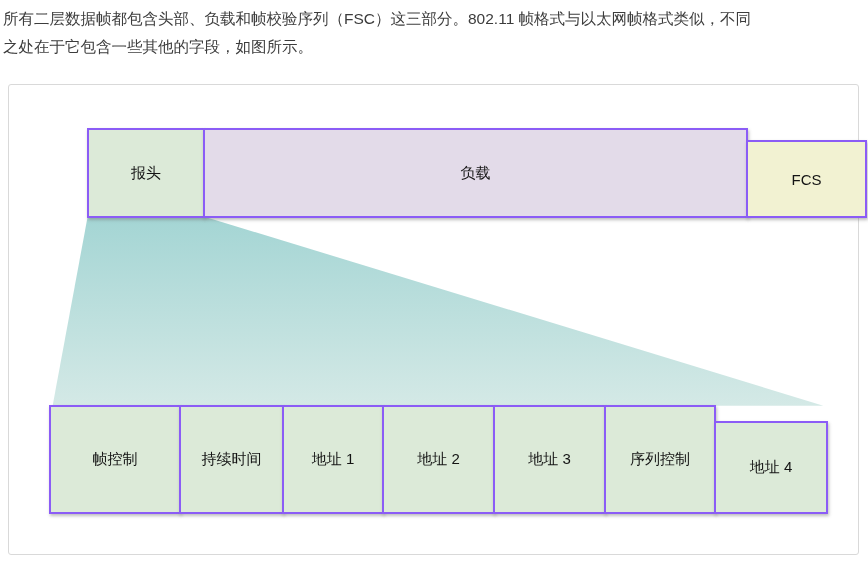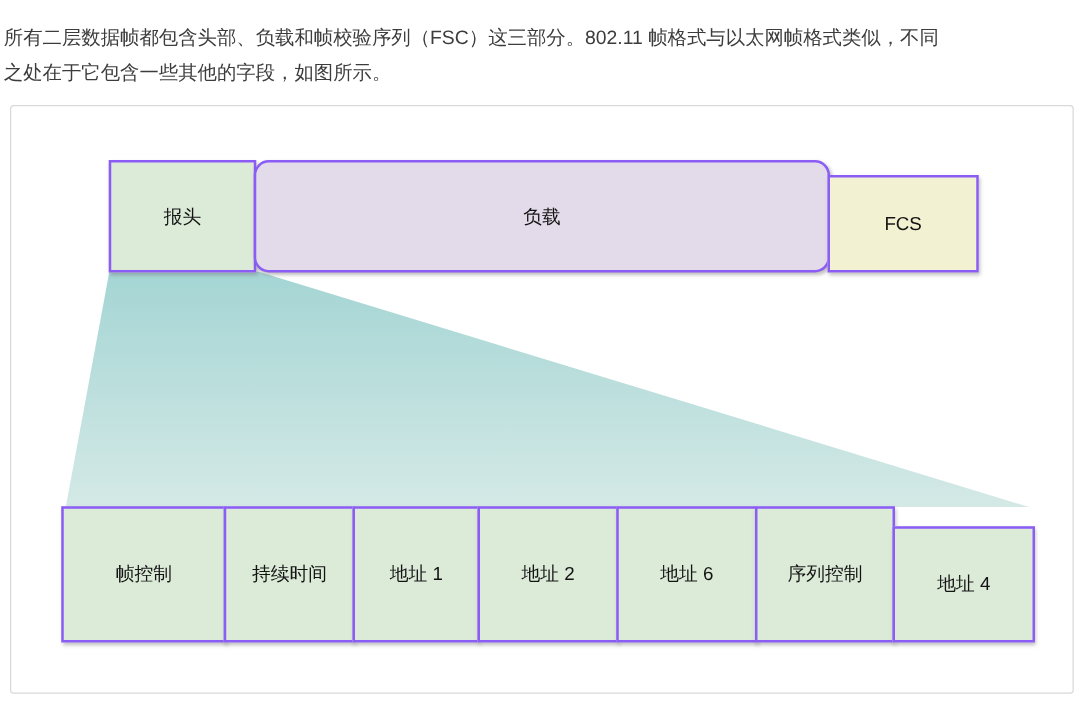--- a/index.html
+++ b/index.html
@@ -15,21 +15,20 @@
     font-family: "Liberation Sans", "DejaVu Sans", sans-serif;
   }
   .intro {
     position: absolute;
     left: 3px;
     top: 5px;
     width: 862px;
     font-size: 15.5px;
     line-height: 28px;
     color: #3c3c3c;
-    margin-top: 12px;
   }
   .panel {
     position: absolute;
     left: 8px;
     top: 84px;
     width: 851px;
     height: 471px;
     border: 1px solid #d9d9d9;
     border-radius: 3px;
     background: #ffffff;
@@ -64,21 +63,21 @@
     display: flex;
     align-items: center;
     justify-content: center;
     font-size: 15px;
     color: #141414;
     box-shadow: 1px 2px 3px rgba(110,110,110,0.45);
     white-space: nowrap;
   }
   .cell + .cell { margin-left: -2px; }
   .w-header  { width: 118px; }
-  .w-payload { width: 461px; border-radius: 12px; }
+  .w-payload { width: 545px; }
   .w-fcs     { width: 121px; }
   .bw0 { width: 132px; }
   .bw1 { width: 105px; }
   .bw2 { width: 102px; }
   .bw3 { width: 113px; }
   .bw4 { width: 113px; }
   .bw5 { width: 112px; }
   .bw6 { width: 114px; }
 </style>
 </head>
@@ -105,18 +104,18 @@
     <div class="cell w-header" style="background-color: rgb(220, 234, 216);">报头</div>
     <div class="cell w-payload" style="background-color: rgb(227, 219, 233);">负载</div>
     <div class="cell w-fcs" style="background-color: rgb(242, 242, 210); margin-top: 12px;">FCS</div>
   </div>
 
   <div class="row bottom-row">
     <div class="cell bw0" style="background-color: rgb(220, 234, 216);">帧控制</div>
     <div class="cell bw1" style="background-color: rgb(220, 234, 216);">持续时间</div>
     <div class="cell bw2" style="background-color: rgb(220, 234, 216);">地址 1</div>
     <div class="cell bw3" style="background-color: rgb(220, 234, 216);">地址 2</div>
-    <div class="cell bw4" style="background-color: rgb(220, 234, 216);">地址 6</div>
+    <div class="cell bw4" style="background-color: rgb(220, 234, 216);">地址 3</div>
     <div class="cell bw5" style="background-color: rgb(220, 234, 216);">序列控制</div>
     <div class="cell bw6" style="background-color: rgb(220, 234, 216); margin-top: 16px;">地址 4</div>
   </div>
 
 </div>
 
 </body></html>

